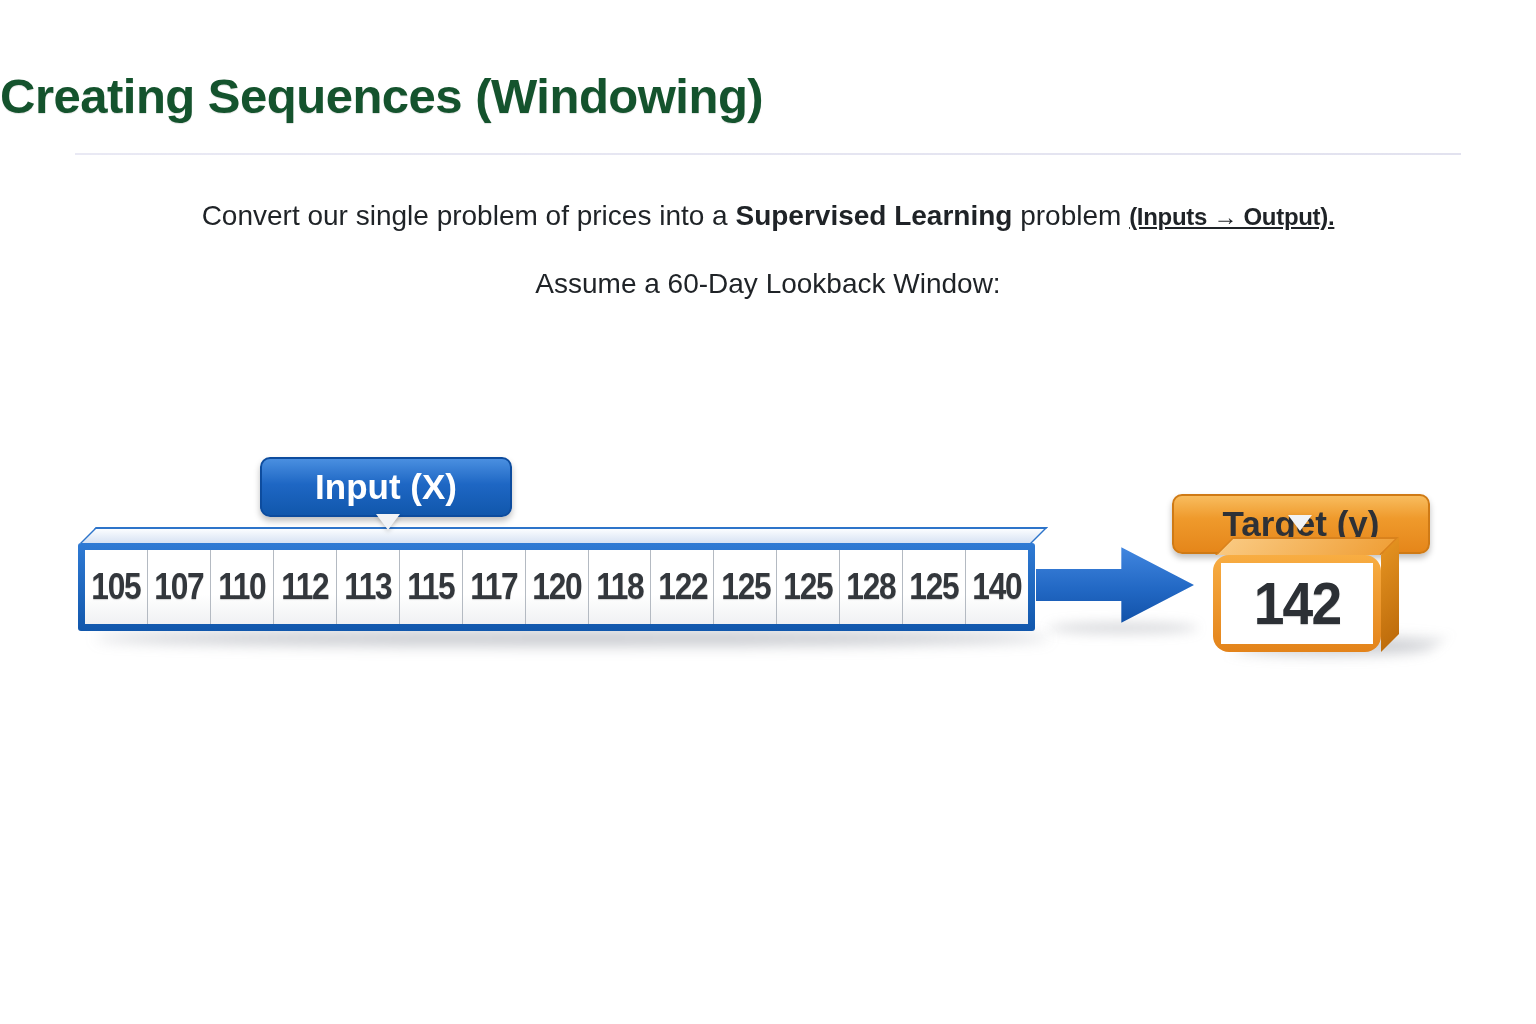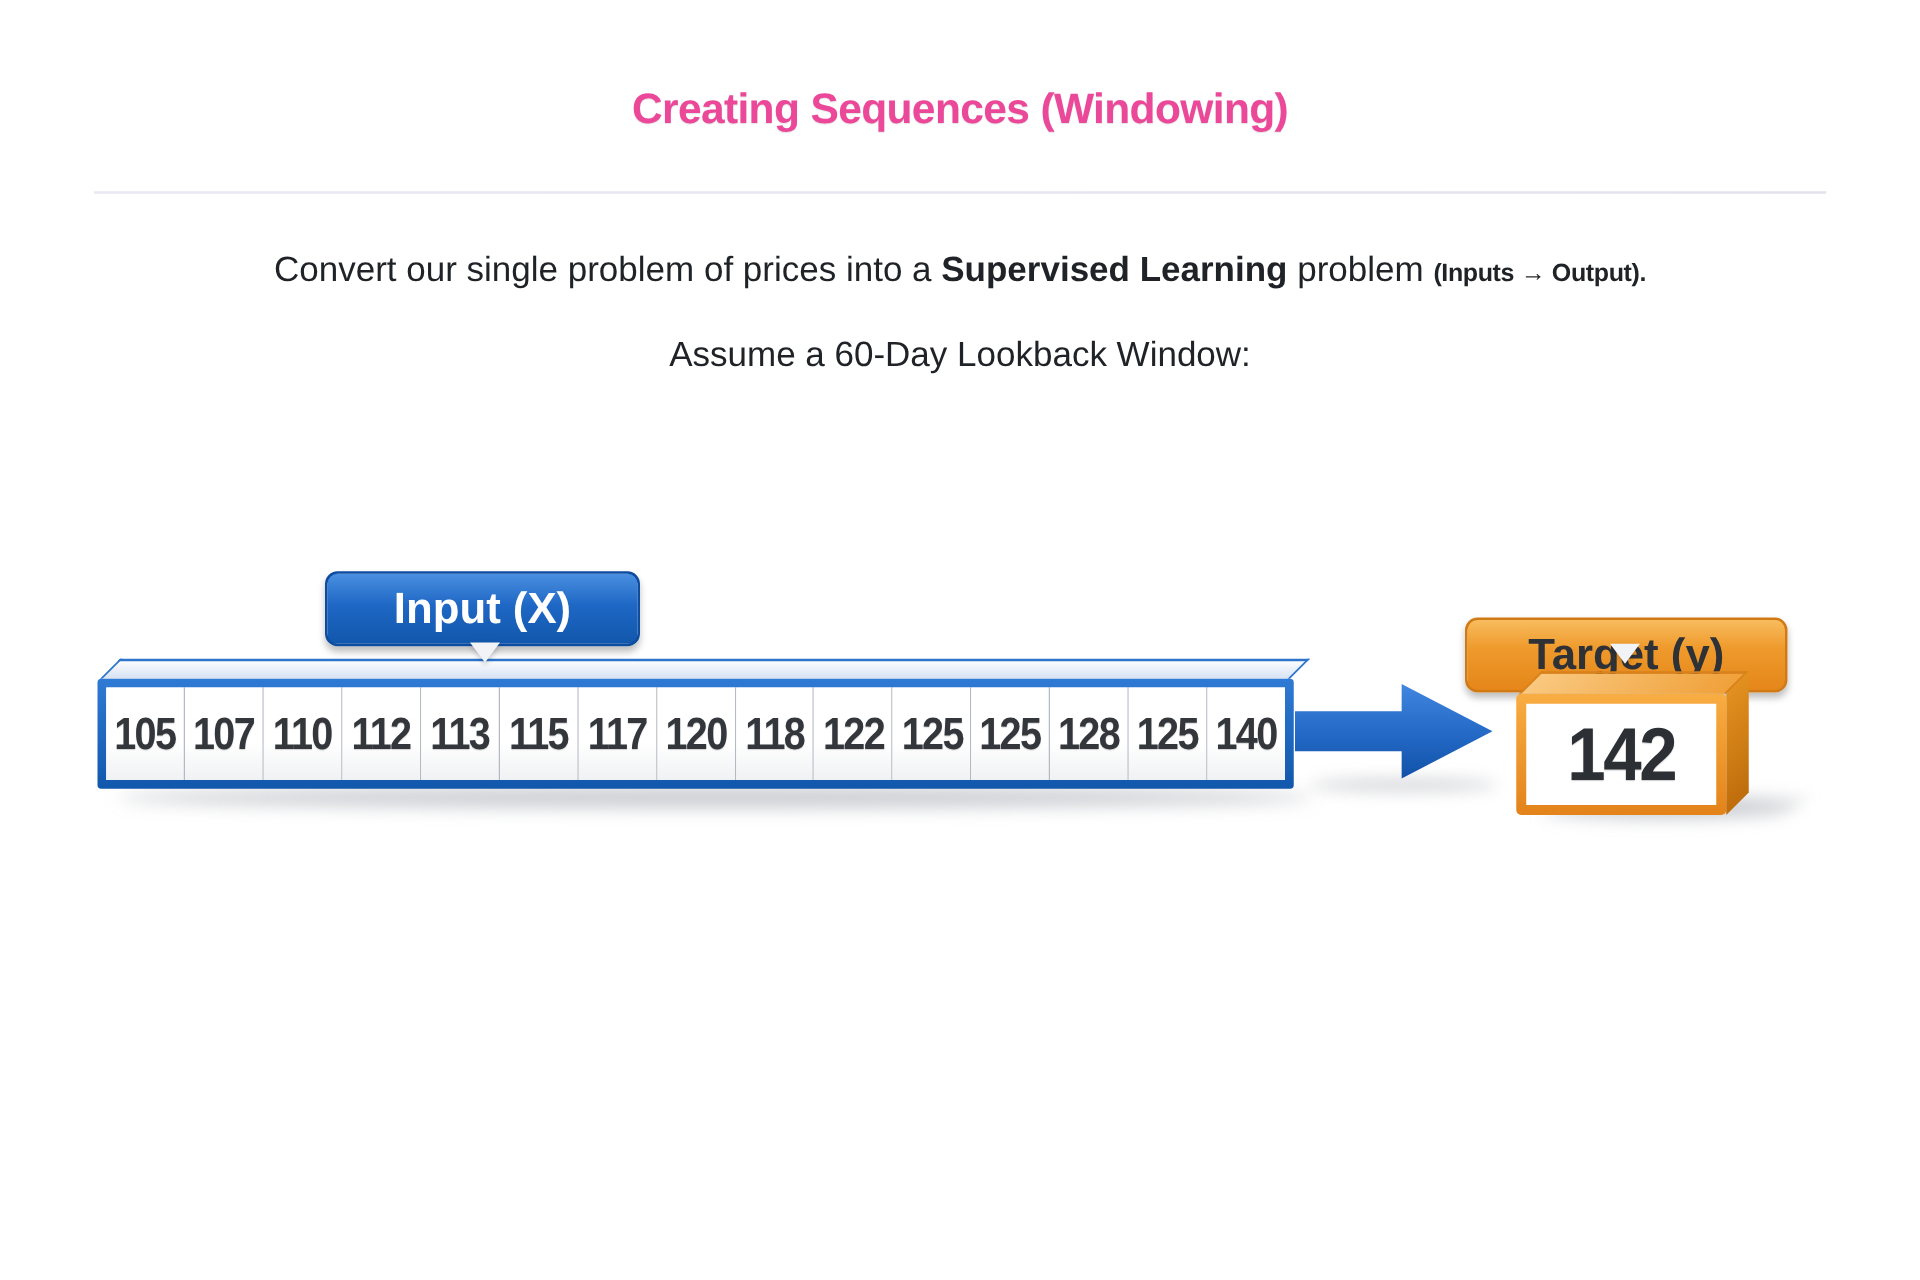--- a/index.html
+++ b/index.html
@@ -2,31 +2,31 @@
 <html><head>
 <meta charset="utf-8">
 <style>
   * { margin:0; padding:0; box-sizing:border-box; }
   html,body { width:1536px; height:1024px; background:#ffffff;
     font-family:"Liberation Sans", sans-serif; overflow:hidden; position:relative; }
 
   .slide { position:absolute; inset:0; }
 
   
-  .title { position:absolute; top:68px; left:0; width:100%; text-align:center;
-    font-size:34px; font-weight:700; color:#ec4899; letter-spacing:-0.5px;
+  .title { position:absolute; top:68px; left:0; width:100%; text-align:left;
+    font-size:49px; font-weight:700; color:#14532d; letter-spacing:-0.5px;
     text-shadow:0 1px 1px rgba(0,0,0,0.12); }
   .divider { position:absolute; top:153px; left:75px; width:1386px; height:2px;
     background:linear-gradient(90deg,#e9e9f4,#e2e2ef); }
 
   
   .intro-line1 { position:absolute; top:200px; left:0; width:100%; text-align:center;
     font-size:28px; color:#1f2327; white-space:pre-wrap; }
   .intro-line1 .bold { font-weight:700;margin-top:36px; }
-  .intro-line1 .paren { font-weight:700; font-size:20px; letter-spacing:-0.3px; }
+  .intro-line1 .paren { font-weight:700; font-size:24px; letter-spacing:-0.3px;text-decoration:underline; }
   .intro-line2 { position:absolute; top:268px; left:0; width:100%; text-align:center;
     font-size:28px; color:#1f2327; }
 
   
   .callout { position:absolute; height:60px; border-radius:10px;
     display:flex; align-items:center; justify-content:center;
     font-size:35px; font-weight:700; box-shadow:0 4px 6px rgba(0,0,0,0.25); }
   .callout-input { left:260px; top:457px; width:252px;
     background:linear-gradient(180deg,#4a8fe0 0%,#1e67c4 45%,#1157ac 100%);
     border:2px solid #0d4c9e; color:#ffffff; }
@@ -73,21 +73,21 @@
     transform:skewX(-35deg); }
   .target-box { position:absolute; left:1213px; top:537px; width:190px; height:115px; z-index:4; }
   .target-top { position:absolute; left:2px; top:0; width:166px; height:18px;
     background:linear-gradient(90deg,#f9c87f,#f0a13a);
     border:2px solid #d9821d; border-bottom:0;
     transform:skewX(-45deg); transform-origin:bottom left; }
   .target-side { position:absolute; left:168px; top:18px; width:18px; height:97px;
     background:linear-gradient(180deg,#e2901f,#bf6d0c);
     transform:skewY(-45deg); transform-origin:top left; }
   .target-front { position:absolute; left:0; top:18px; width:168px; height:97px;
-    background:linear-gradient(180deg,#f8ad42,#e3831a); border-radius:4px;
+    background:linear-gradient(180deg,#f8ad42,#e3831a); border-radius:16px;
     padding:8px; }
   .target-front-inner { width:100%; height:100%; background:#ffffff;
     display:flex; align-items:center; justify-content:center; }
   .target-front-inner span { display:inline-block; transform:scaleX(0.92);
     font-size:60px; font-weight:700; color:#2c3035; letter-spacing:-2px;
     text-shadow:0 1px 1px rgba(0,0,0,0.2); }
 </style>
 </head>
 <body>
 

